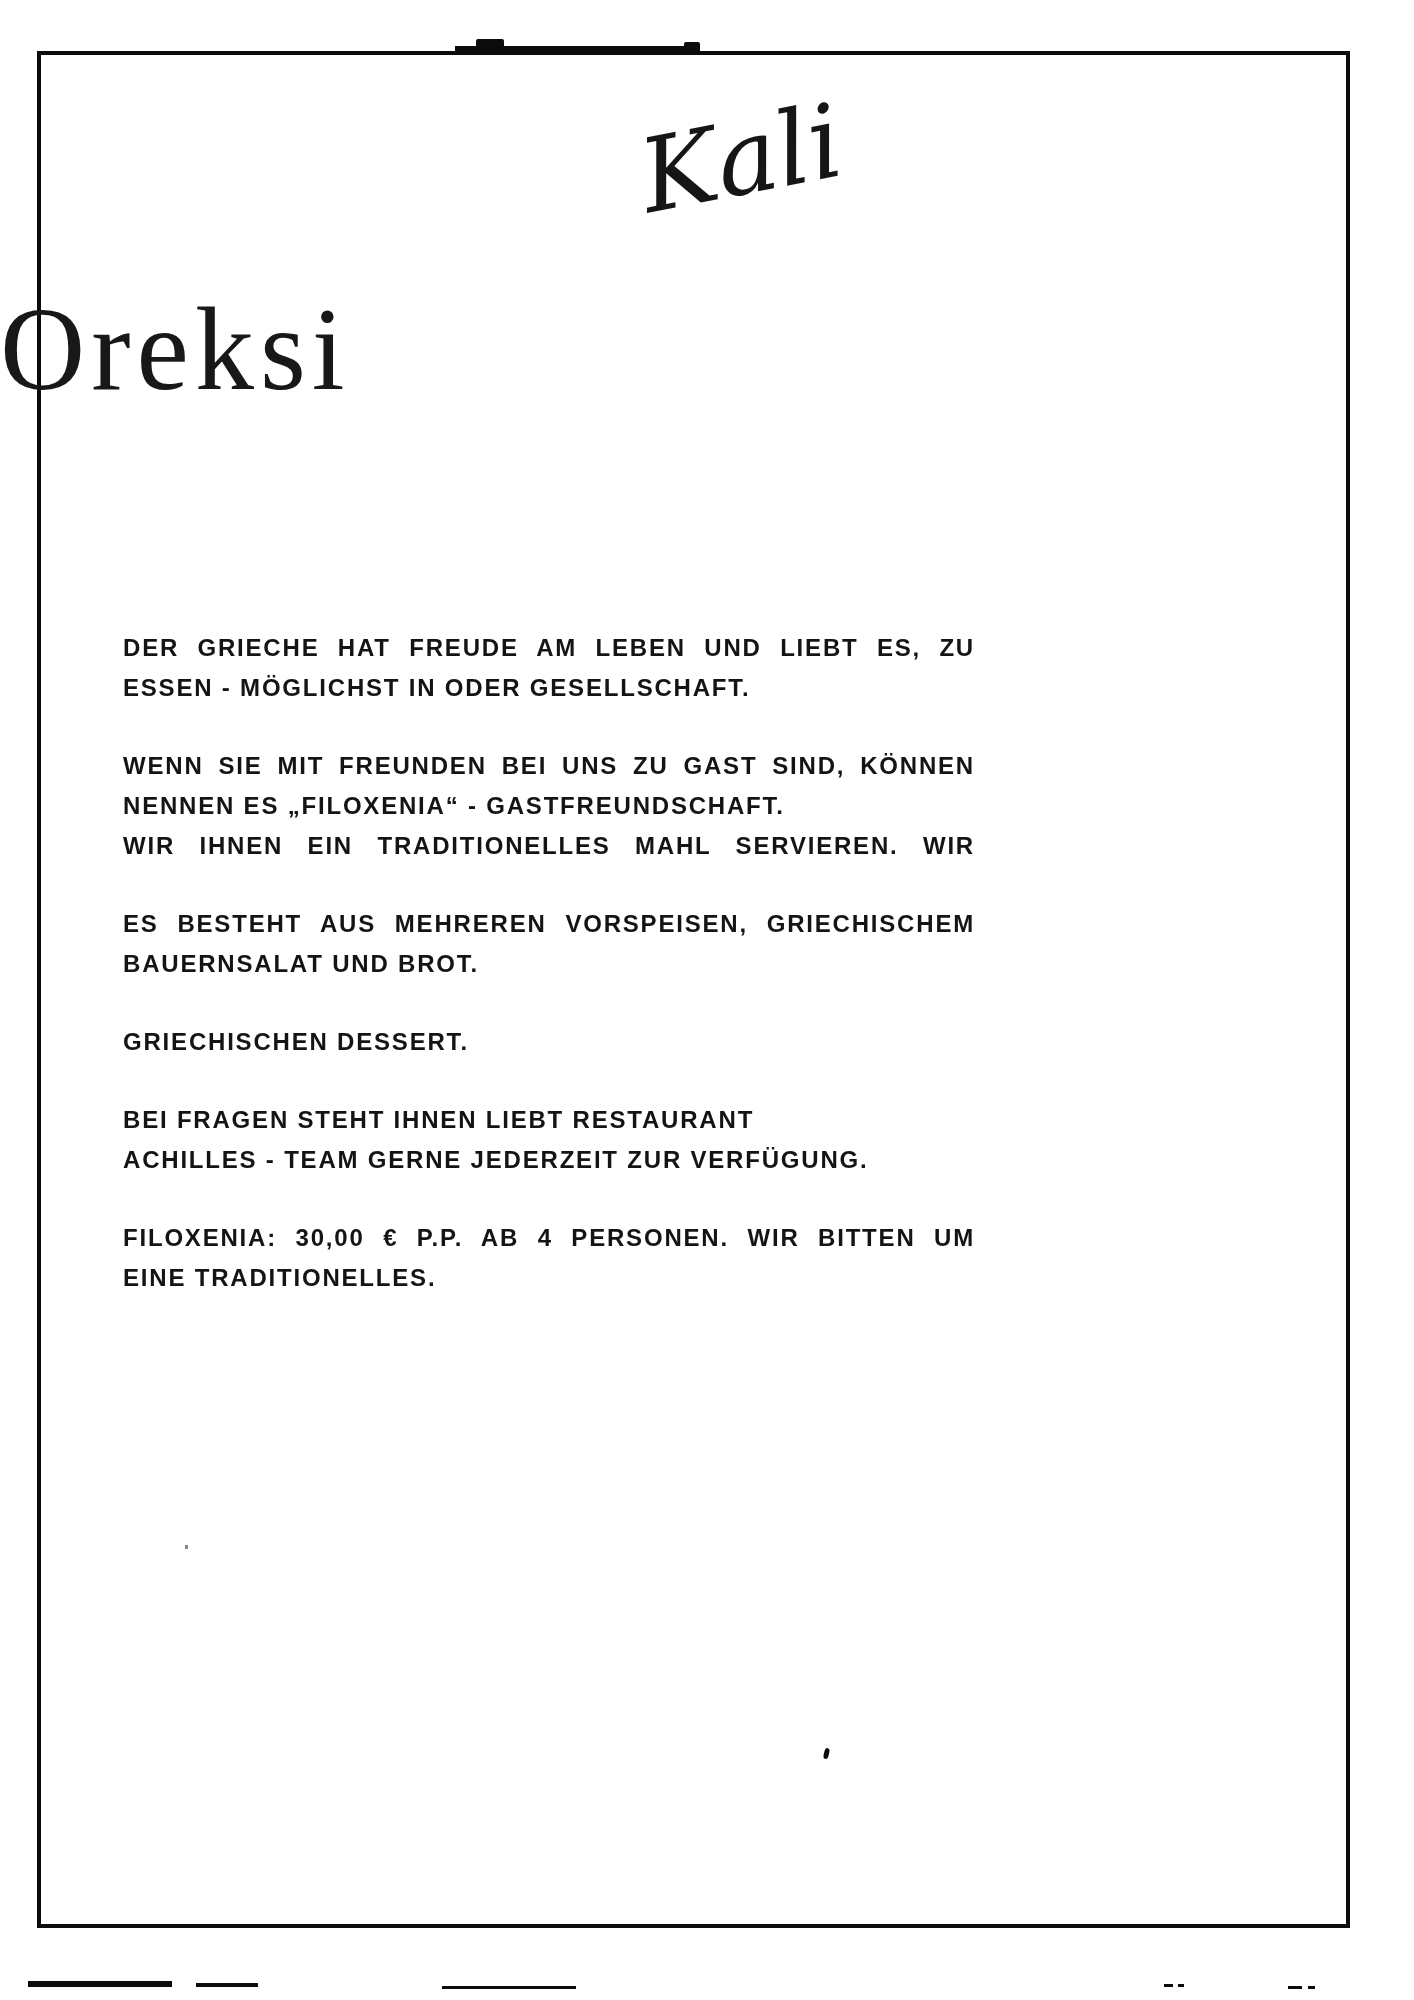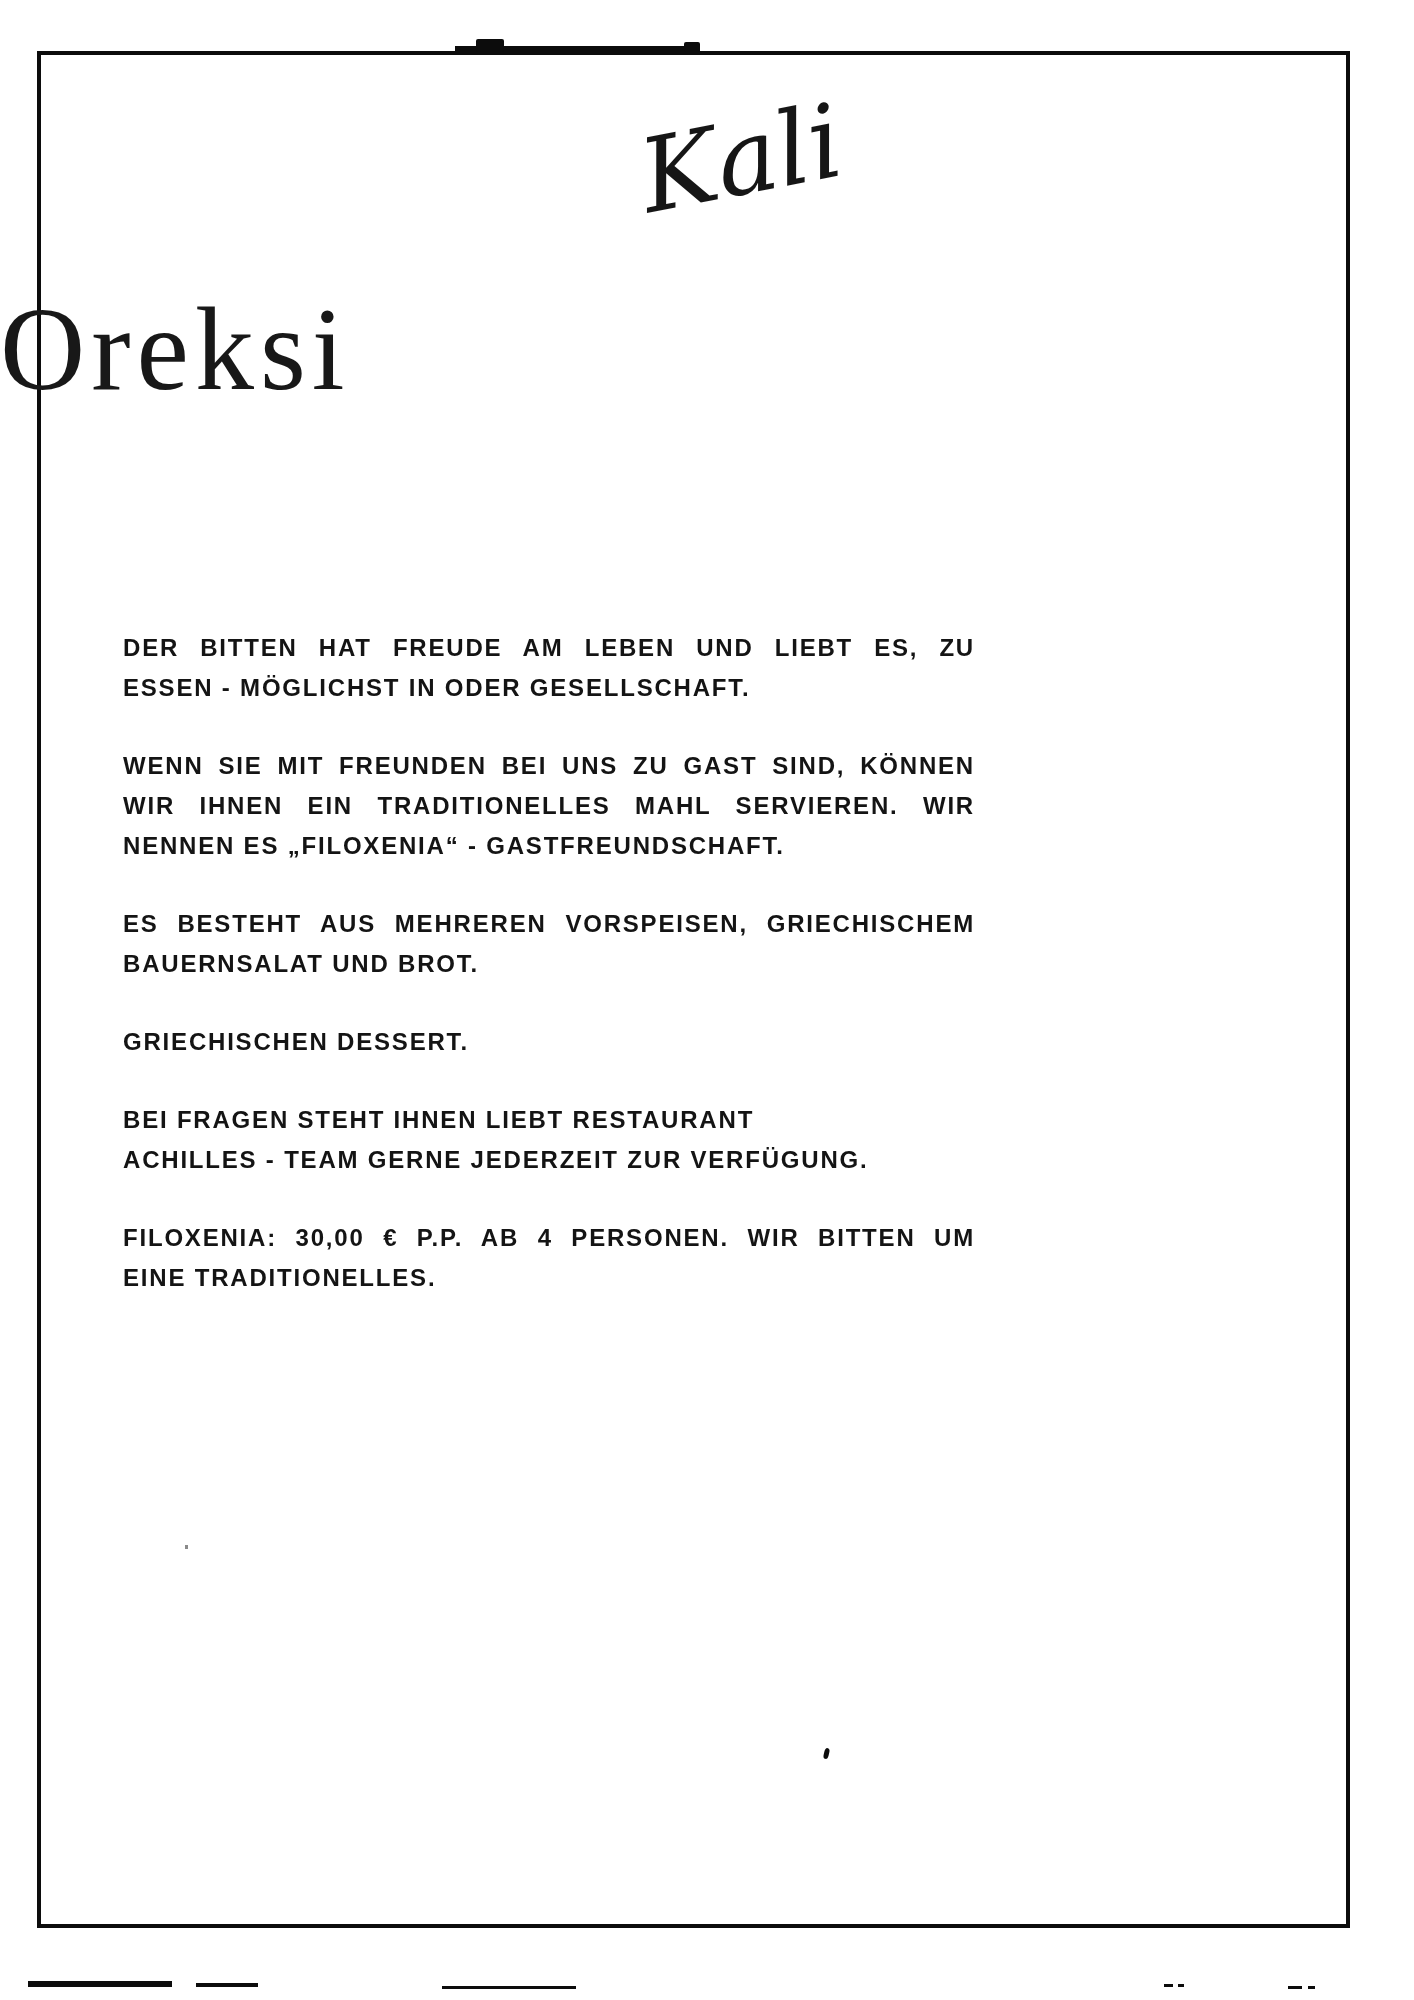--- a/index.html
+++ b/index.html
@@ -76,27 +76,27 @@
   <div class="frame"></div>
 
   <div class="title-script">
     <span class="inner">Kali</span>
   </div>
 
   <div class="title-serif">Oreksi</div>
 
   <div class="menu-text">
       <div class="para">
-        <div class="line j">DER BITTEN HAT FREUDE AM LEBEN UND LIEBT ES, ZU</div>
+        <div class="line j">DER GRIECHE HAT FREUDE AM LEBEN UND LIEBT ES, ZU</div>
         <div class="line">ESSEN - MÖGLICHST IN ODER GESELLSCHAFT.</div>
       </div>
       <div class="para">
         <div class="line j">WENN SIE MIT FREUNDEN BEI UNS ZU GAST SIND, KÖNNEN</div>
+        <div class="line">NENNEN ES „FILOXENIA“ - GASTFREUNDSCHAFT.</div>
         <div class="line j">WIR IHNEN EIN TRADITIONELLES MAHL SERVIEREN. WIR</div>
-        <div class="line">NENNEN ES „FILOXENIA“ - GASTFREUNDSCHAFT.</div>
       </div>
       <div class="para">
         <div class="line j">ES BESTEHT AUS MEHREREN VORSPEISEN, GRIECHISCHEM</div>
         <div class="line">BAUERNSALAT UND BROT.</div>
       </div>
       <div class="para">
         <div class="line">GRIECHISCHEN DESSERT.</div>
       </div>
       <div class="para">
         <div class="line">BEI FRAGEN STEHT IHNEN LIEBT RESTAURANT</div>

